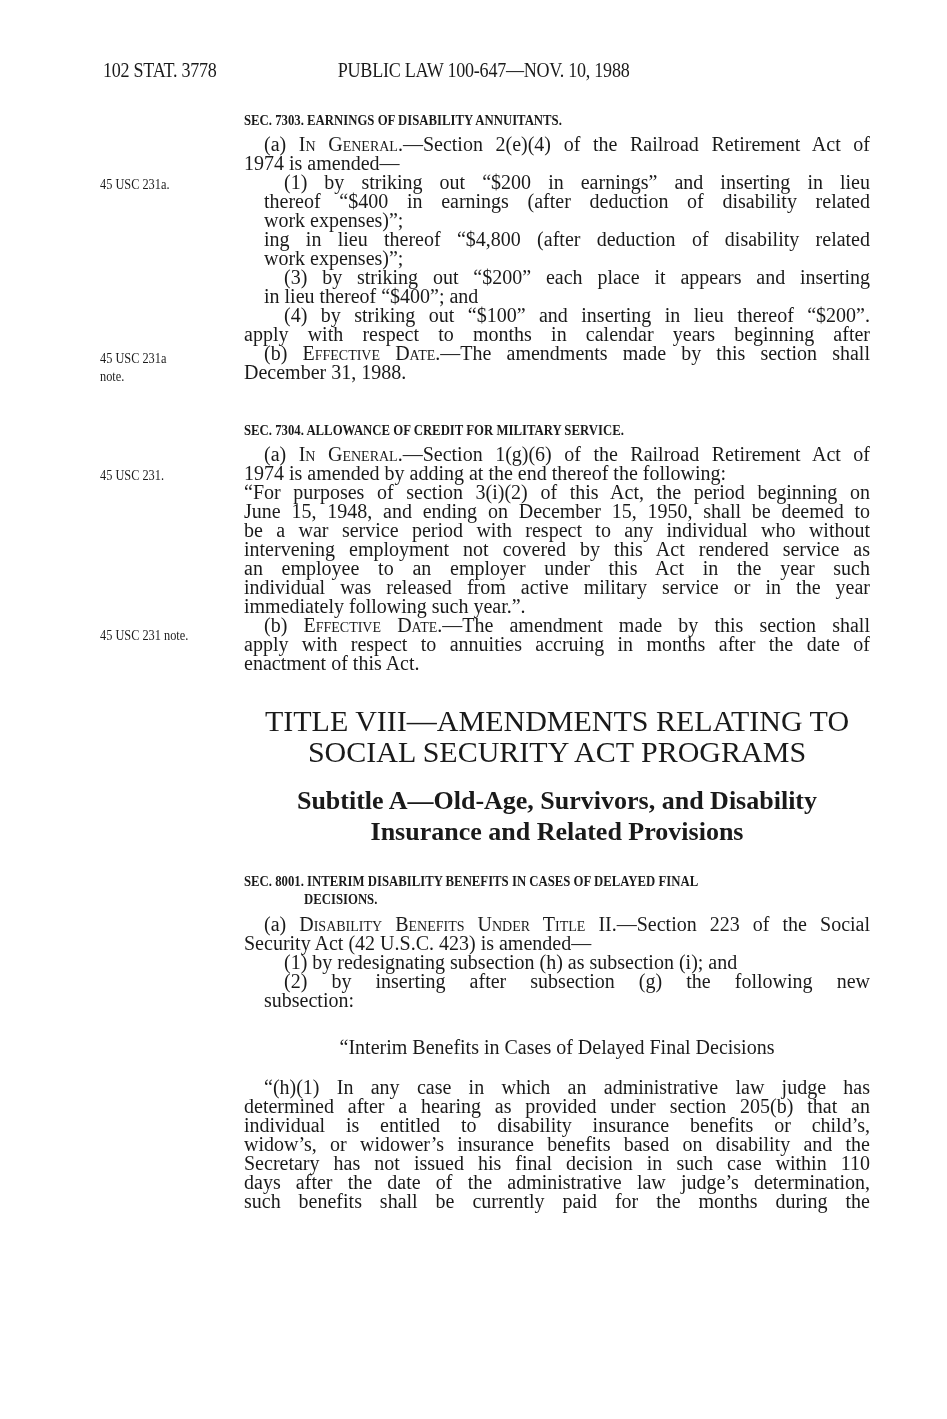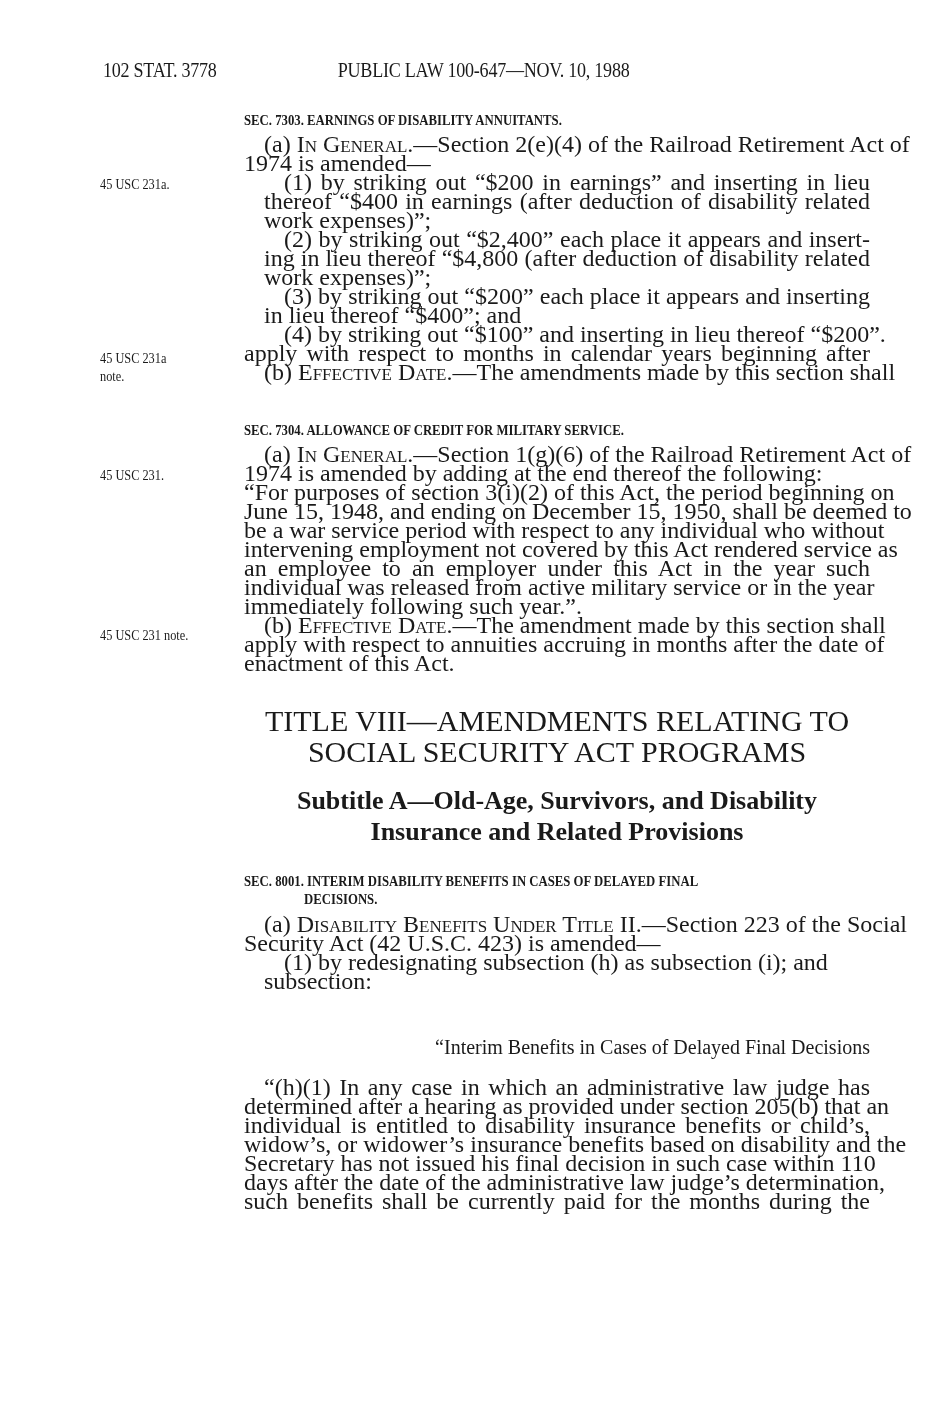--- a/index.html
+++ b/index.html
@@ -16,21 +16,21 @@
   .header .stat { position: absolute; left: 0; top: 0; white-space: nowrap; }
   .header .law { position: absolute; left: 273px; top: 0; white-space: nowrap; }
 
   .margin-note {
     position: absolute; left: 100px; font-size: 14px; line-height: 17px;
     transform: scaleX(0.88); transform-origin: left top; white-space: nowrap;
   }
 
   .col {
     position: absolute; left: 244px; width: 626px;
-    font-size: 24px; line-height: 19px;
+    font-size: 20px; line-height: 19px;
   }
   .t { display: block; text-align: justify; text-align-last: justify; white-space: nowrap; }
   .t.last { text-align-last: left; }
   .ind1 { padding-left: 20px; }
   .ind2 { padding-left: 40px; }
 
   .sec-head {
     position: absolute; left: 244px; font-size: 14.5px; font-weight: bold;
     white-space: nowrap; transform: scaleX(0.88); transform-origin: left top;
   }
@@ -38,21 +38,21 @@
 
   .title {
     position: absolute; left: 244px; width: 626px; text-align: center;
     font-weight: normal; font-size: 30px; line-height: 31px;
   }
   .subtitle {
     position: absolute; left: 244px; width: 626px; text-align: center;
     font-weight: bold; font-size: 26px; line-height: 31px;
   }
   .center-line {
-    position: absolute; left: 244px; width: 626px; text-align: right;
+    position: absolute; left: 244px; width: 626px; text-align: center;
     font-size: 20px;
   }
 </style>
 </head>
 <body>
 
 <div class="header">
   <span class="stat">102 STAT. 3778</span>
   <span class="law">PUBLIC LAW 100-647—NOV. 10, 1988</span>
 </div>
@@ -63,28 +63,28 @@
 <div class="margin-note" style="top:467px">45 USC 231.</div>
 <div class="margin-note" style="top:627px">45 USC 231 note.</div>
 
 <div class="sec-head" style="top:112px">SEC. 7303. EARNINGS OF DISABILITY ANNUITANTS.</div>
 <div class="col" style="top:135px">
   <span class="t ind1"><span>(a) </span><span class="sc">In General.</span><span>—Section 2(e)(4) of the Railroad Retirement Act of</span></span>
   <span class="t last">1974 is amended—</span>
   <span class="t ind2">(1) by striking out “$200 in earnings” and inserting in lieu</span>
   <span class="t ind1">thereof “$400 in earnings (after deduction of disability related</span>
   <span class="t ind1 last">work expenses)”;</span>
-  <span class="t ind2">(2) by striking out “$2,400” each place it appears and insert-</span>
   <span class="t ind1">ing in lieu thereof “$4,800 (after deduction of disability related</span>
   <span class="t ind1 last">work expenses)”;</span>
   <span class="t ind2">(3) by striking out “$200” each place it appears and inserting</span>
   <span class="t ind1 last">in lieu thereof “$400”; and</span>
   <span class="t ind2">(4) by striking out “$100” and inserting in lieu thereof “$200”.</span>
   <span class="t">apply with respect to months in calendar years beginning after</span>
   <span class="t ind1"><span>(b) </span><span class="sc">Effective Date.</span><span>—The amendments made by this section shall</span></span>
+  <span class="t last">December 31, 1988.</span>
 </div>
 
 <div class="sec-head" style="top:422px">SEC. 7304. ALLOWANCE OF CREDIT FOR MILITARY SERVICE.</div>
 <div class="col" style="top:445px">
   <span class="t ind1"><span>(a) </span><span class="sc">In General.</span><span>—Section 1(g)(6) of the Railroad Retirement Act of</span></span>
   <span class="t last">1974 is amended by adding at the end thereof the following:</span>
   <span class="t">“For purposes of section 3(i)(2) of this Act, the period beginning on</span>
   <span class="t">June 15, 1948, and ending on December 15, 1950, shall be deemed to</span>
   <span class="t">be a war service period with respect to any individual who without</span>
   <span class="t">intervening employment not covered by this Act rendered service as</span>
@@ -105,20 +105,21 @@
   <div>Subtitle A—Old-Age, Survivors, and Disability</div>
   <div>Insurance and Related Provisions</div>
 </div>
 
 <div class="sec-head" style="top:873px">SEC. 8001. INTERIM DISABILITY BENEFITS IN CASES OF DELAYED FINAL</div>
 <div class="sec-head" style="top:891px; left:304px">DECISIONS.</div>
 <div class="col" style="top:915px">
   <span class="t ind1"><span>(a) </span><span class="sc">Disability Benefits Under Title II.</span><span>—Section 223 of the Social</span></span>
   <span class="t last">Security Act (42 U.S.C. 423) is amended—</span>
   <span class="t ind2 last">(1) by redesignating subsection (h) as subsection (i); and</span>
+  <span class="t ind2">(2) by inserting after subsection (g) the following new</span>
   <span class="t ind1 last">subsection:</span>
 </div>
 
 <div class="center-line" style="top:1036px">“Interim Benefits in Cases of Delayed Final Decisions</div>
 
 <div class="col" style="top:1078px">
   <span class="t ind1">“(h)(1) In any case in which an administrative law judge has</span>
   <span class="t">determined after a hearing as provided under section 205(b) that an</span>
   <span class="t">individual is entitled to disability insurance benefits or child’s,</span>
   <span class="t">widow’s, or widower’s insurance benefits based on disability and the</span>

